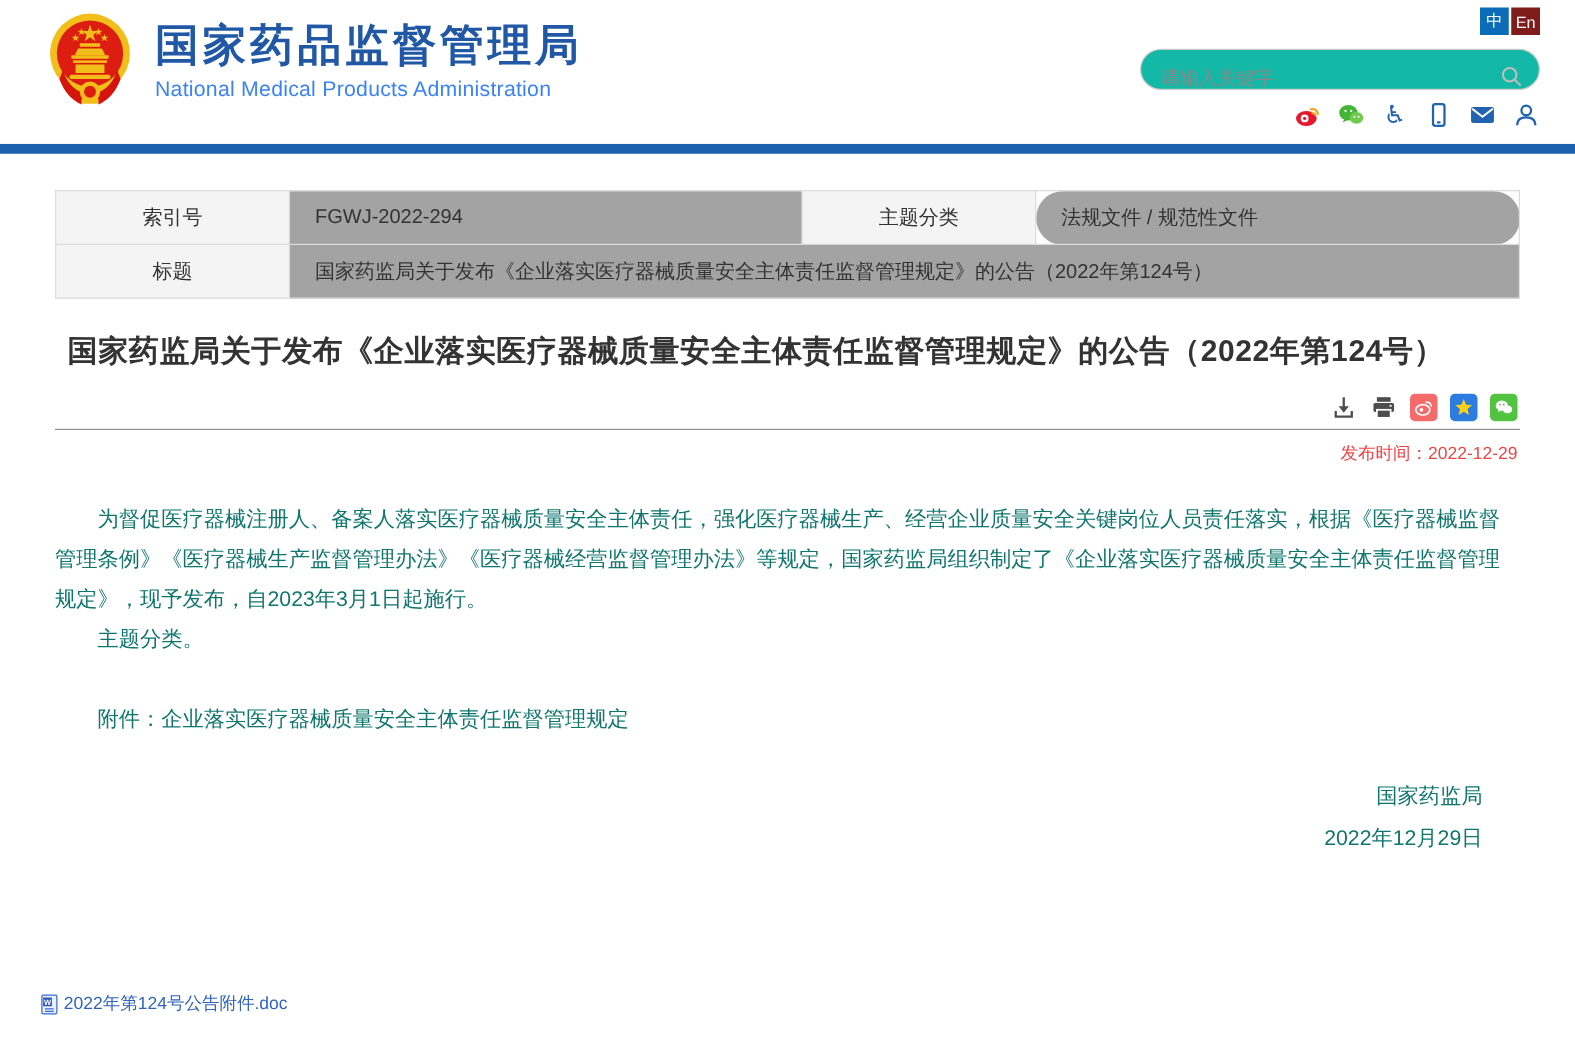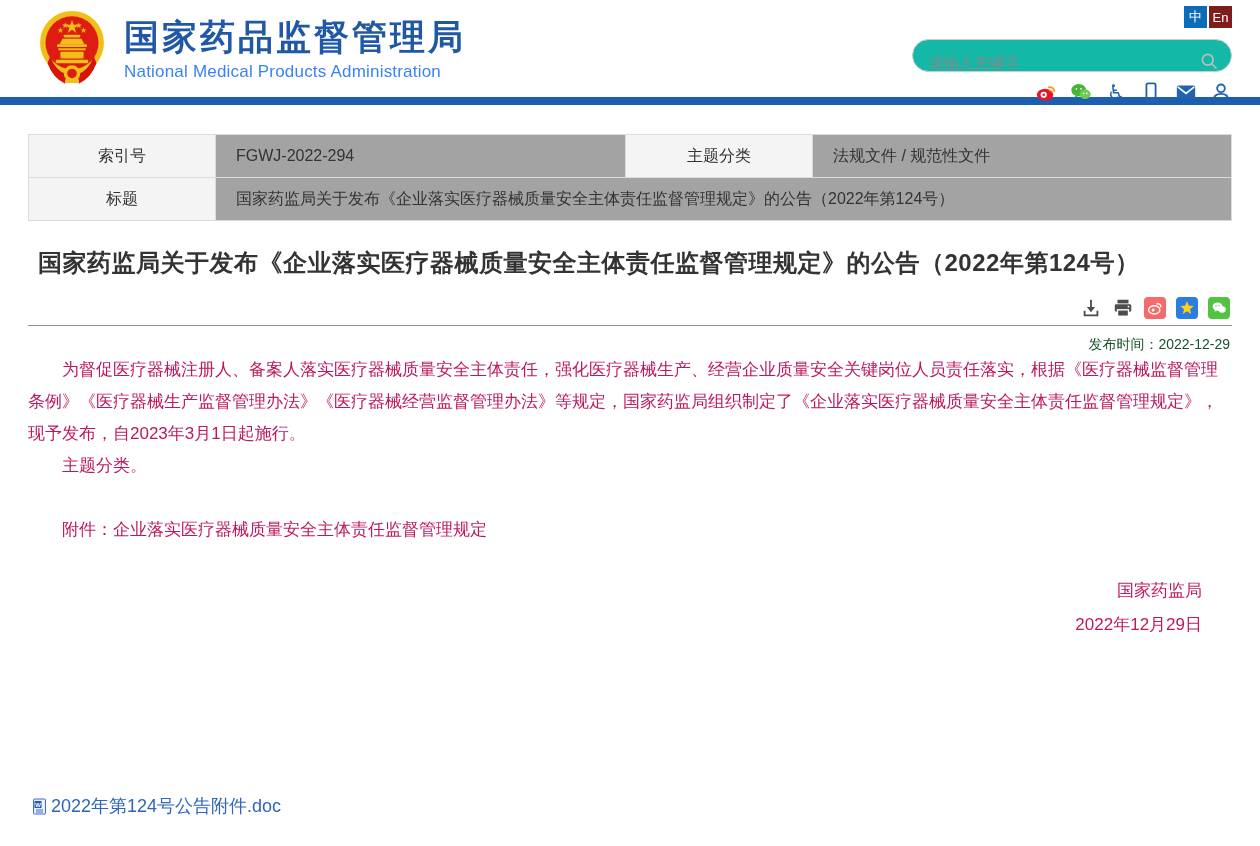--- a/index.html
+++ b/index.html
@@ -1,20 +1,20 @@
 <!DOCTYPE html>
 <html><head>
 <meta charset="utf-8">
 <style>
   * { margin:0; padding:0; box-sizing:border-box; }
   html,body { width:1260px; height:846px; background:#fff; overflow:hidden;
     font-family:"Liberation Sans","DejaVu Sans",sans-serif; }
 
   
-  .site-header { position:relative; height:97px; background:#fff; }
+  .site-header { position:relative; height:115px; background:#fff; }
   .brand { position:absolute; left:38px; top:6px; display:flex; align-items:flex-start; }
   .emblem { width:68px; height:90px; margin-right:18px; }
   .brand-text { padding-top:10px; }
   .site-title-zh { color:#2058A6; font-size:35px; font-weight:bold; letter-spacing:3px; line-height:42px; }
   .site-title-en { color:#3b82f6; font-size:17px; margin-top:4px; letter-spacing:.2px; }
 
   .header-right { position:absolute; right:28px; top:6px; width:320px; }
   .lang-switch { display:flex; justify-content:flex-end; gap:2px; }
   .lang-btn { width:23px; height:22px; border:none; color:#fff; font-size:13px; cursor:pointer;
     display:flex; align-items:center; justify-content:center; }
@@ -27,47 +27,47 @@
   .search-box input::placeholder { color:#888; }
   .search-mag { width:20px; height:20px; flex:0 0 auto; cursor:pointer; }
   .header-icons { margin-top:9px; display:flex; justify-content:flex-end; align-items:center; gap:13px; }
   .hicon { width:22px; height:22px; display:flex; align-items:center; justify-content:center; cursor:pointer; }
   .hicon svg { width:22px; height:22px; }
   .a11y-glyph { font-size:20px; color:#2263B0; line-height:22px; }
 
   .blue-bar { height:8px; background:#1C5FAF; width:100%; }
 
   
-  .main { padding:0 28px; }
+  .main { padding:0 44px; }
 
   table.info-table { width:100%; border-collapse:collapse; margin-top:29px; table-layout:fixed; }
   .info-table th, .info-table td { border:1px solid #DCDCDC; height:43px; font-size:16px;
     font-weight:normal; color:#333; }
   .info-table th { background:#F4F4F4; text-align:center; width:187px; }
   .info-table td { background:#a3a3a3; text-align:left; padding-left:20px; }
-  .col-l1{width:187px;} .col-v1{width:410px;} .col-l2{width:190px;} .col-v2{width:auto;}
+  .col-l1{width:187px;} .col-v1{width:410px;} .col-l2{width:190px;} .col-v2{width:auto;border-radius:21px;}
 
   .article-title { margin-top:26px; padding-left:10px; font-size:24px; font-weight:bold; color:#333;
     letter-spacing:.5px; }
 
   .article-tools { margin-top:18px; display:flex; justify-content:flex-end; align-items:center; gap:10px; padding-right:2px; }
   .tool { width:22px; height:22px; cursor:pointer; display:flex; align-items:center; justify-content:center; }
   .share-btn { width:22px; height:22px; border-radius:4px; display:flex; align-items:center; justify-content:center; }
 
   .title-rule { border:none; border-top:1px solid #8F8F8F; margin-top:6px; }
-  .publish-time { margin-top:10px; text-align:right; color:#14532d; font-size:14px; padding-right:2px; }
-
-  .article-body { font-size:17px; color:#be185d; line-height:32px; }
+  .publish-time { margin-top:10px; text-align:right; color:#ef4444; font-size:14px; padding-right:2px; }
+
+  .article-body { margin-top:28px; font-size:17px; color:#0f766e; line-height:32px; }
   .article-body p.indent { text-indent:2em; }
   .p-gap { height:32px; }
   .signature-block { margin-top:28px; text-align:right; padding-right:30px; line-height:34px; }
 
   .footer-attach { position:absolute; left:32px; top:794px; display:flex; align-items:center; gap:3px; }
   .doc-icon { width:16px; height:17px; }
-  .attach-link { color:#2E64BE; font-size:18px; text-decoration:none; cursor:pointer; }
+  .attach-link { color:#2E64BE; font-size:14px; text-decoration:none; cursor:pointer; }
 </style>
 </head>
 <body>
 
 <header class="site-header">
   <div class="brand">
     <svg class="emblem" viewBox="0 0 100 124">
       <circle cx="50" cy="50" r="47" fill="#F2BE1A"></circle>
       <circle cx="50" cy="50" r="39" fill="#DE1D12"></circle>
       <g fill="#F2BE1A">

